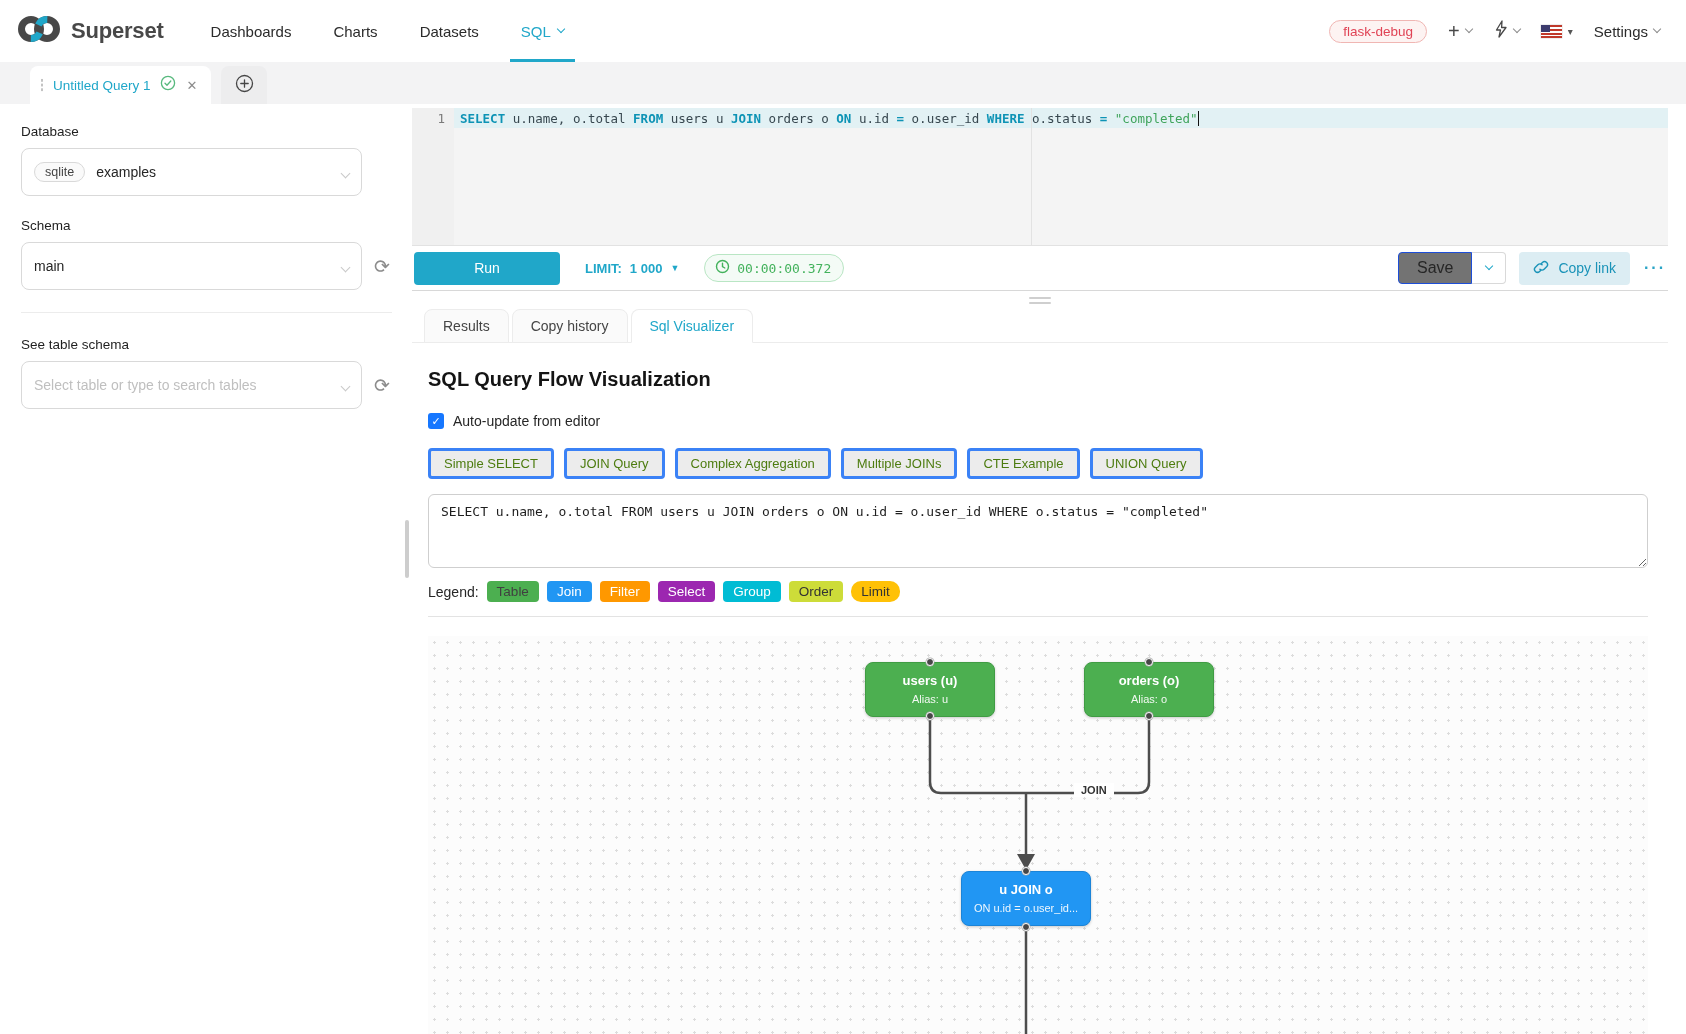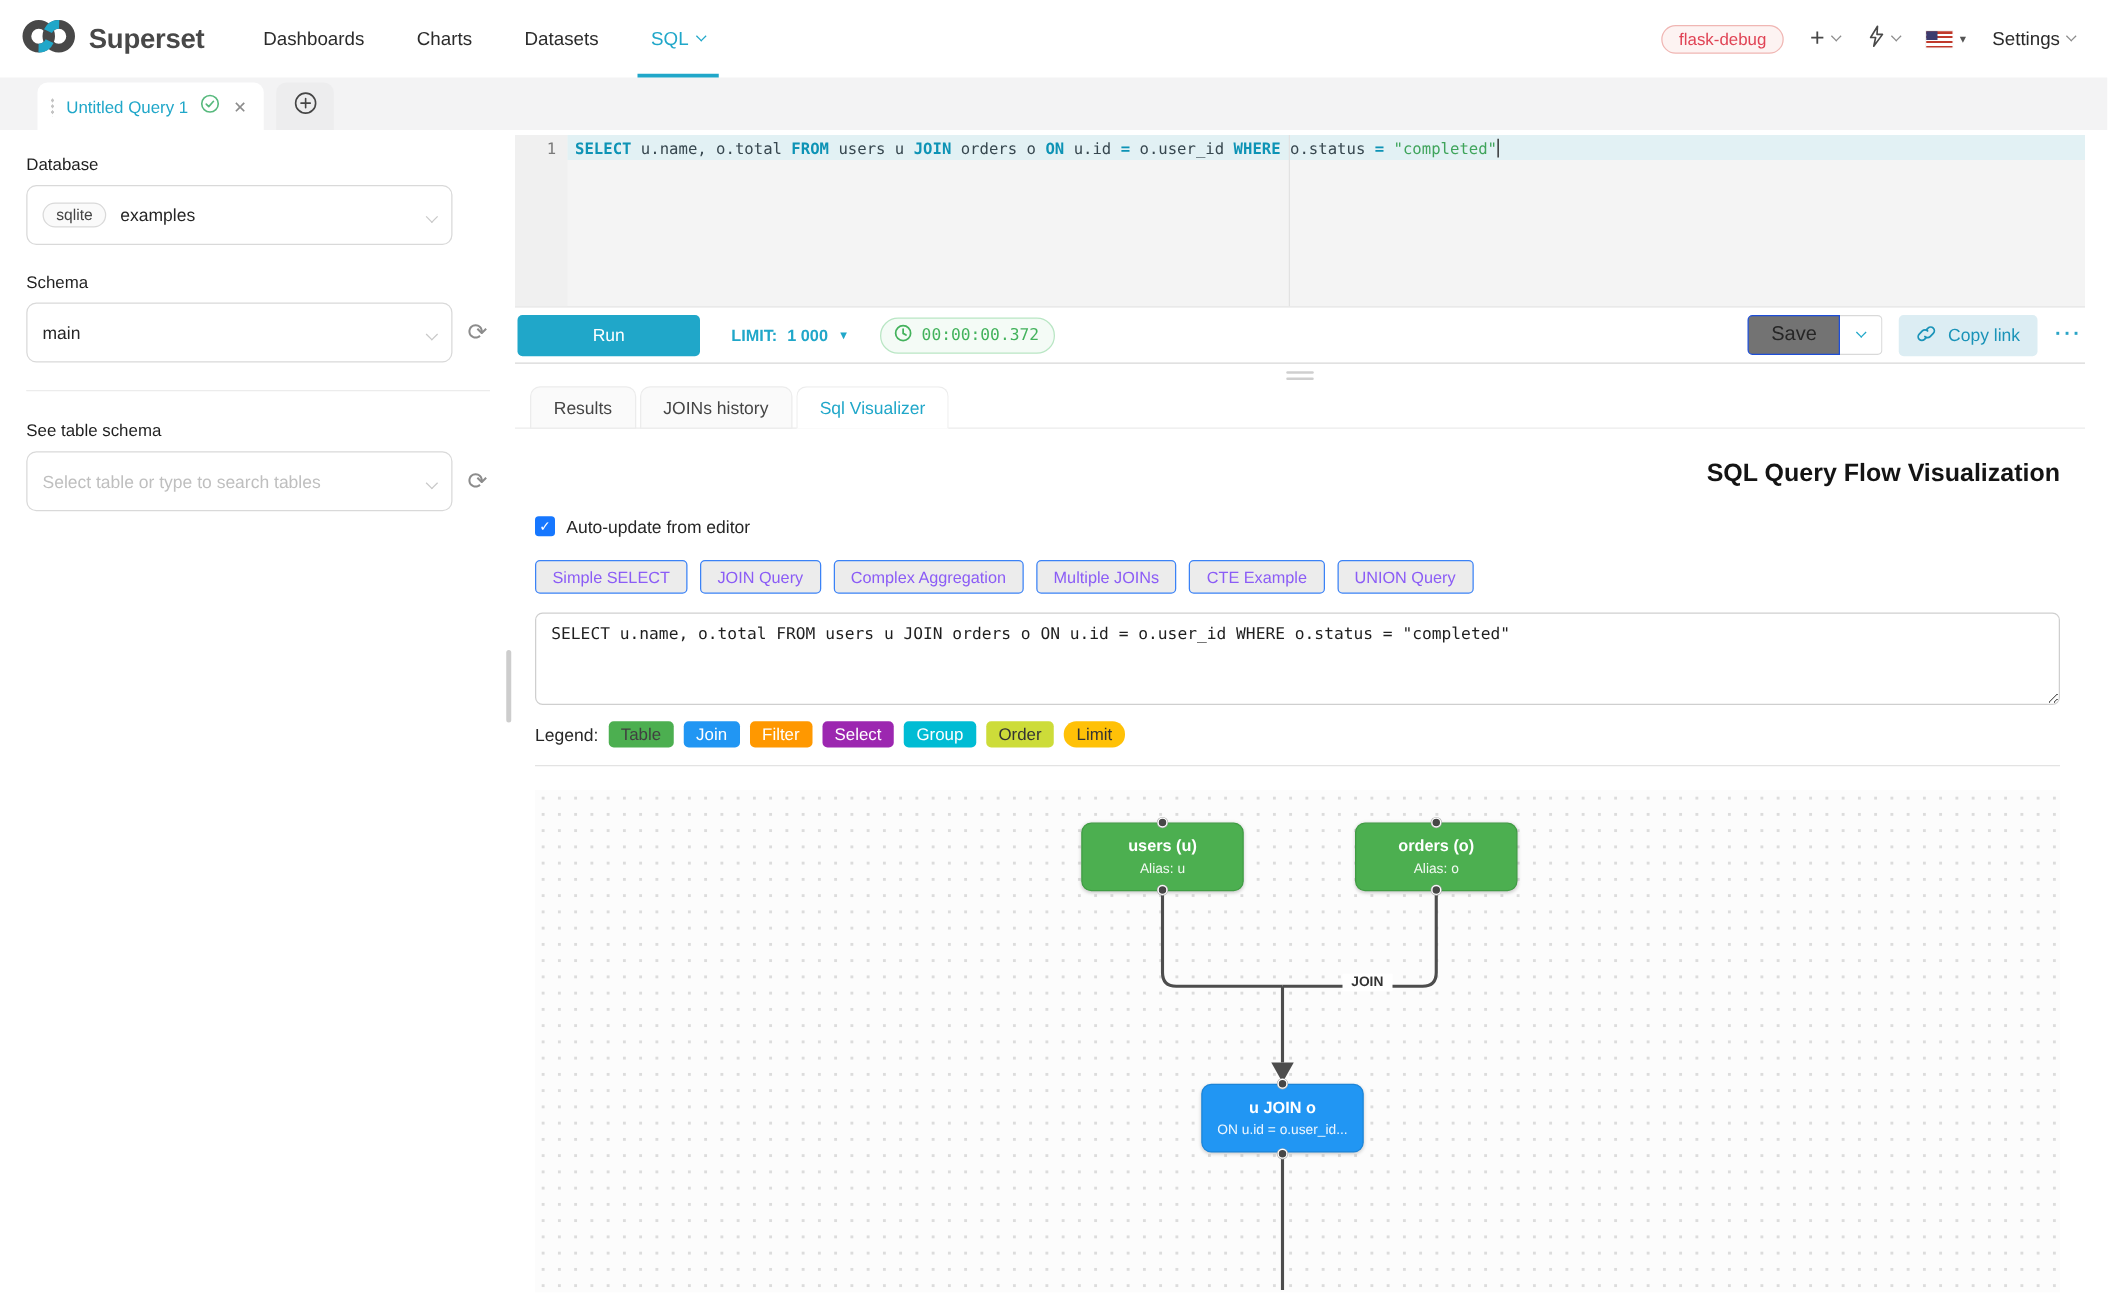--- a/index.html
+++ b/index.html
@@ -78,27 +78,27 @@
   
   .south { flex:1; display:flex; flex-direction:column; min-height:0; }
   .drag-handle { align-self:center; margin-top:6px; display:flex; flex-direction:column; gap:3px; cursor:row-resize; }
   .drag-handle span { width:22px; height:2px; background:#cfcfcf; border-radius:1px; }
   .result-tabs { display:flex; margin-top:5px; padding-left:12px; border-bottom:1px solid #ececec; }
   .rtab { padding:8px 18px; background:#fafafa; border:1px solid #ececec; border-radius:8px 8px 0 0; margin-right:3px; margin-bottom:-1px; font-size:14px; color:#454545; cursor:pointer; }
   .rtab.active { background:#fff; color:#20a7c9; border-bottom-color:#fff; }
 
   
   .viz { flex:1; padding:25px 20px 0 16px; min-height:0; display:flex; flex-direction:column; }
-  .viz-title { font-size:20px; font-weight:bold; color:#141414; margin-bottom:22px;text-align:right; }
+  .viz-title { font-size:20px; font-weight:bold; color:#141414; margin-bottom:22px; }
   .auto-row { display:flex; align-items:center; gap:9px; margin-bottom:19px; }
   .checkbox { width:16px; height:16px; background:#1677ff; border-radius:3px; color:#fff; display:flex; align-items:center; justify-content:center; font-size:11px; cursor:pointer; }
   .auto-label { font-size:14px; }
   .sample-label { font-size:14px; margin-bottom:10px; }
   .sample-row { display:flex; gap:10px; margin-bottom:15px; }
-  .sample-btn { background:#ececec; border:1px solid #3b82f6; border-radius:4px; padding:5px 13px; font-size:13px; color:#8b5cf6; }
+  .sample-btn { background:#ececec; border:3px solid #3b82f6; border-radius:4px; padding:5px 13px; font-size:13px; color:#4d7c0f; }
   .sql-textarea { width:100%; height:74px; border:1px solid #cfcfcf; border-radius:6px; padding:9px 12px; font-family:"DejaVu Sans Mono", monospace; font-size:13px; color:#1f1f1f; resize:vertical; }
   .legend-row { display:flex; align-items:center; gap:8px; margin:13px 0 14px; font-size:14px; }
   .legend-badge { padding:3px 10px; border-radius:4px; font-size:13.5px; }
   .viz-hr { border:none; border-top:1px solid #e3e3e3; margin:0 0 19px; }
 
   .canvas { position:relative; flex:1; background-color:#fcfcfc;
     background-image:radial-gradient(#dcdcdc 1.1px, transparent 1.3px); background-size:13px 13px; overflow:hidden; }
   .flow-node { position:absolute; width:130px; text-align:center; border-radius:8px; color:#fff; padding:10px 6px 11px; box-shadow:0 1px 3px rgba(0,0,0,.2); cursor:grab; }
   .node-green { background:#4caf50; border:1px solid #3f9c43; }
   .node-blue { background:#2196f3; border:1px solid #1b84d8; }
@@ -260,21 +260,21 @@
       <button class="more-btn">···</button>
     </div>
 
     <div class="south">
       <div class="drag-handle">
           <span></span>
           <span></span>
         </div>
       <div class="result-tabs">
         <span class="rtab">Results</span>
-        <span class="rtab">JOINs history</span>
+        <span class="rtab">Copy history</span>
         <span class="rtab active">Sql Visualizer</span>
       </div>
 
       <div class="viz">
         <h2 class="viz-title">SQL Query Flow Visualization</h2>
         <div class="auto-row">
           <span class="checkbox">✓</span>
           <span class="auto-label">Auto-update from editor</span>
         </div>
         <div class="sample-row" id="sample-buttons">

